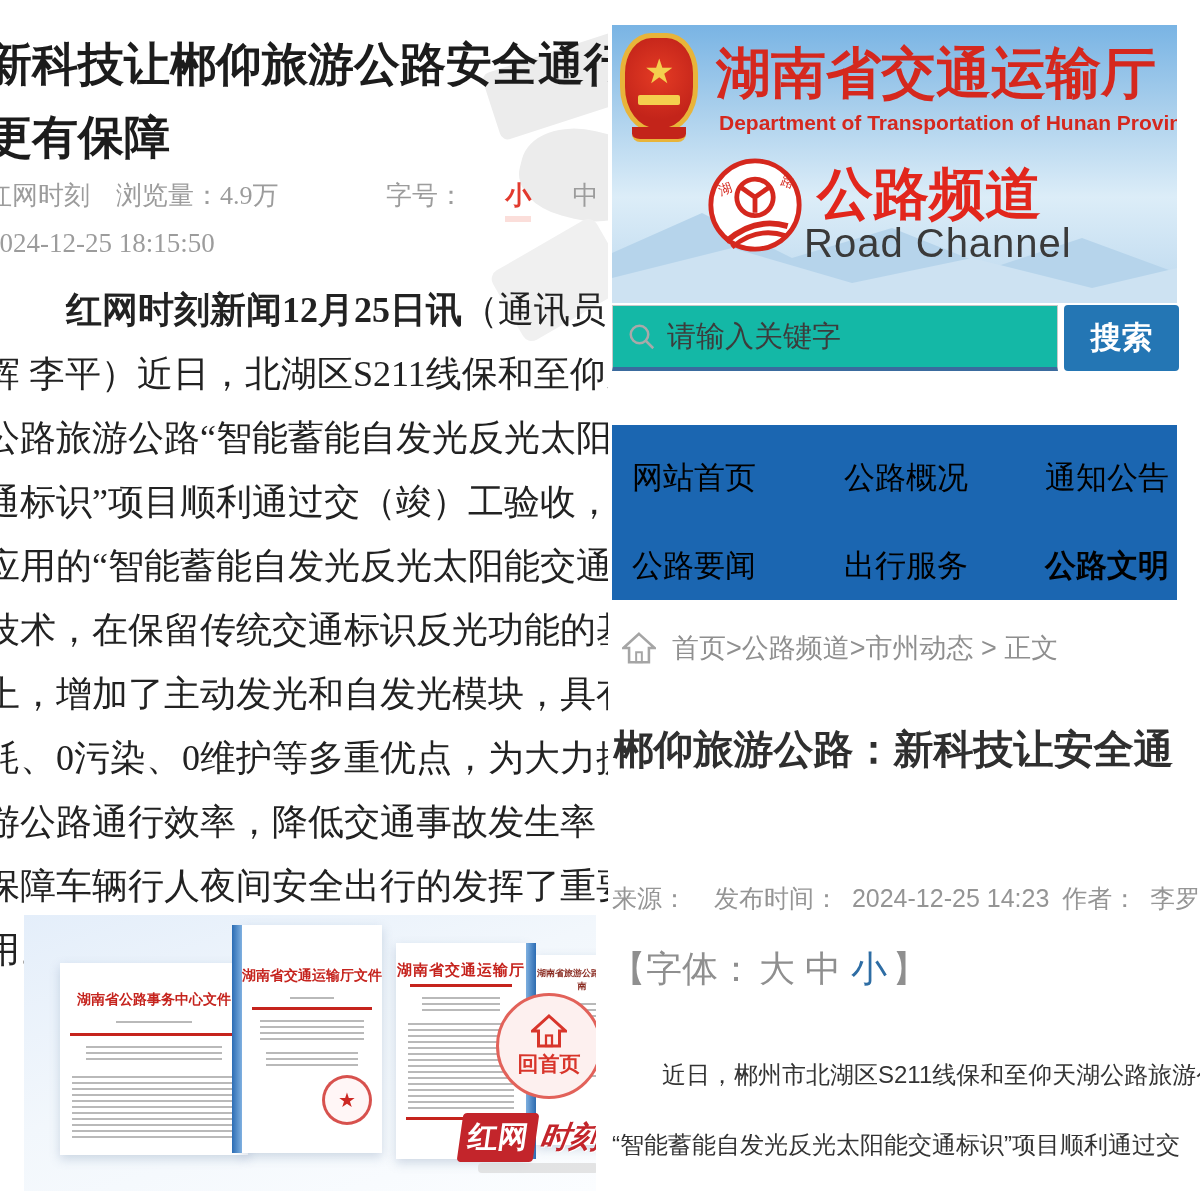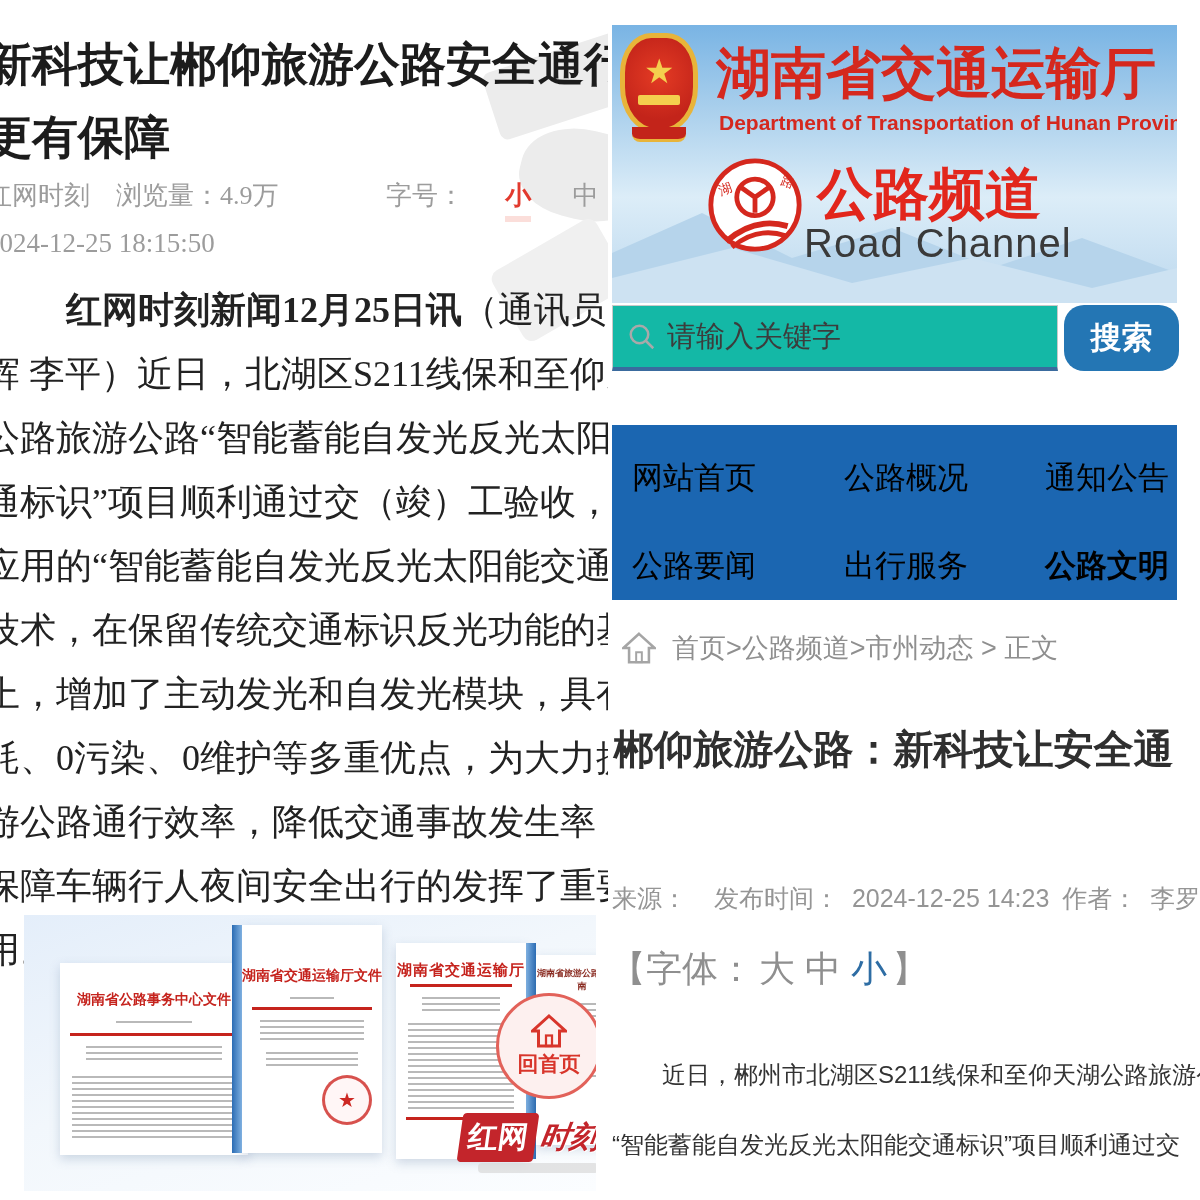--- a/index.html
+++ b/index.html
@@ -67,21 +67,21 @@
   .gov-title{position:absolute;left:104px;top:12px;font-size:55px;font-weight:bold;color:#d5281e;white-space:nowrap;}
   .gov-sub{position:absolute;left:107px;top:86px;font-size:21px;font-weight:bold;color:#d5281e;white-space:nowrap;}
   .road-logo{position:absolute;left:95px;top:132px;width:96px;height:96px;}
   .channel-cn{position:absolute;left:205px;top:132px;font-size:56px;font-weight:bold;color:#e2261c;white-space:nowrap;}
   .channel-en{position:absolute;left:192px;top:196px;font-size:40px;color:#3a3a3a;white-space:nowrap;letter-spacing:1px;}
   .search-row{position:absolute;left:2px;top:305px;width:565px;height:67px;}
   .search-input{position:absolute;left:0;top:0;width:446px;height:66px;background:#14b8a6;border:1px solid #c9c9c9;
                 border-bottom:4px solid #3a6b9e;box-sizing:border-box;display:flex;align-items:center;}
   .search-input .ph{color:#3c3c3c;font-size:29px;margin-left:10px;}
   .mag{margin-left:14px;}
-  .search-btn{position:absolute;left:452px;top:0;width:115px;height:66px;background:#2476b4;border-radius:20px;
+  .search-btn{position:absolute;left:452px;top:0;width:115px;height:66px;background:#2476b4;border-radius:4px;
               color:#fff;font-size:31px;font-weight:bold;display:flex;align-items:center;justify-content:center;}
   .nav-box{position:absolute;left:2px;top:425px;width:565px;height:175px;background:#1b66b1;}
   .nav-item{position:absolute;color:#000000;font-size:31px;white-space:nowrap;}
   .crumbs{position:absolute;left:12px;top:630px;display:flex;align-items:center;color:#8f8f8f;font-size:27px;}
   .crumbs .txt{margin-left:16px;}
   .r-title{position:absolute;left:0;top:718px;width:567px;text-align:center;font-size:40px;font-weight:bold;
            color:#2f2f2f;line-height:62px;}
   .r-meta{position:absolute;left:2px;top:882px;width:565px;color:#959595;font-size:25px;white-space:nowrap;}
   .r-meta span{margin-right:6px;}
   .r-fontrow{position:absolute;left:0;top:945px;width:567px;color:#8f8f8f;font-size:36px;}

